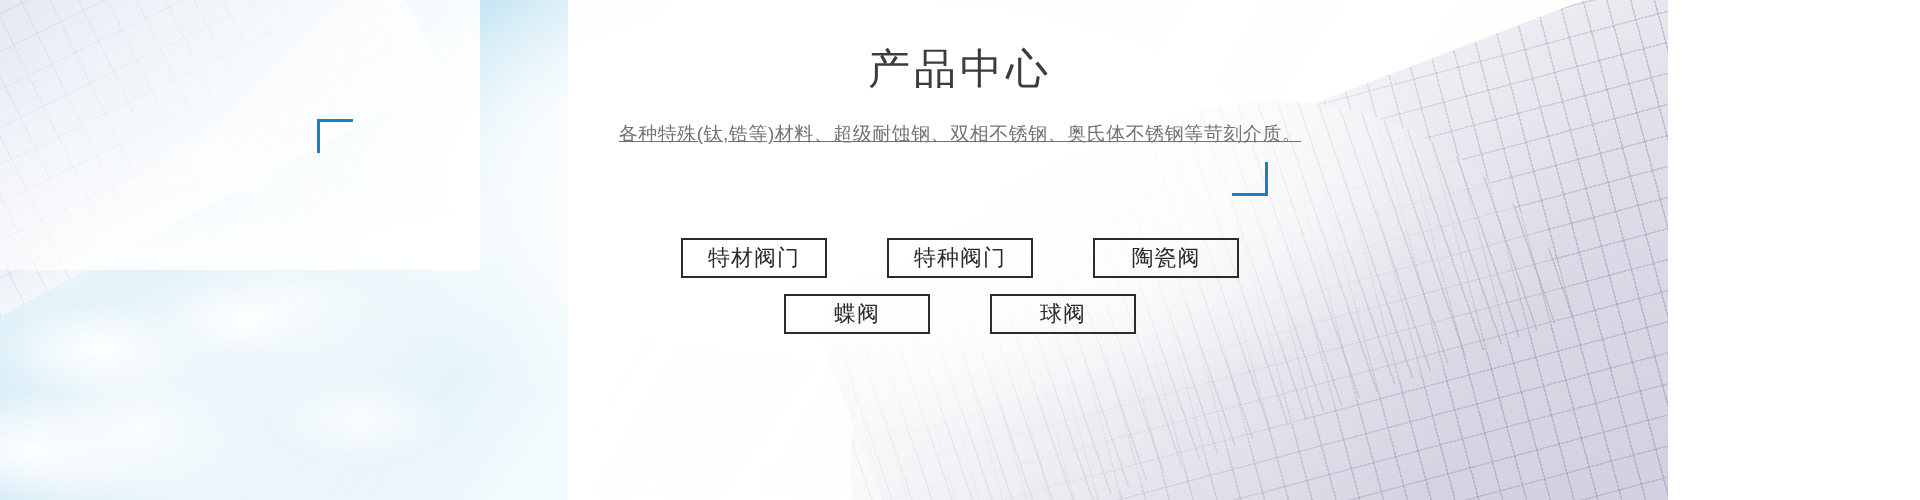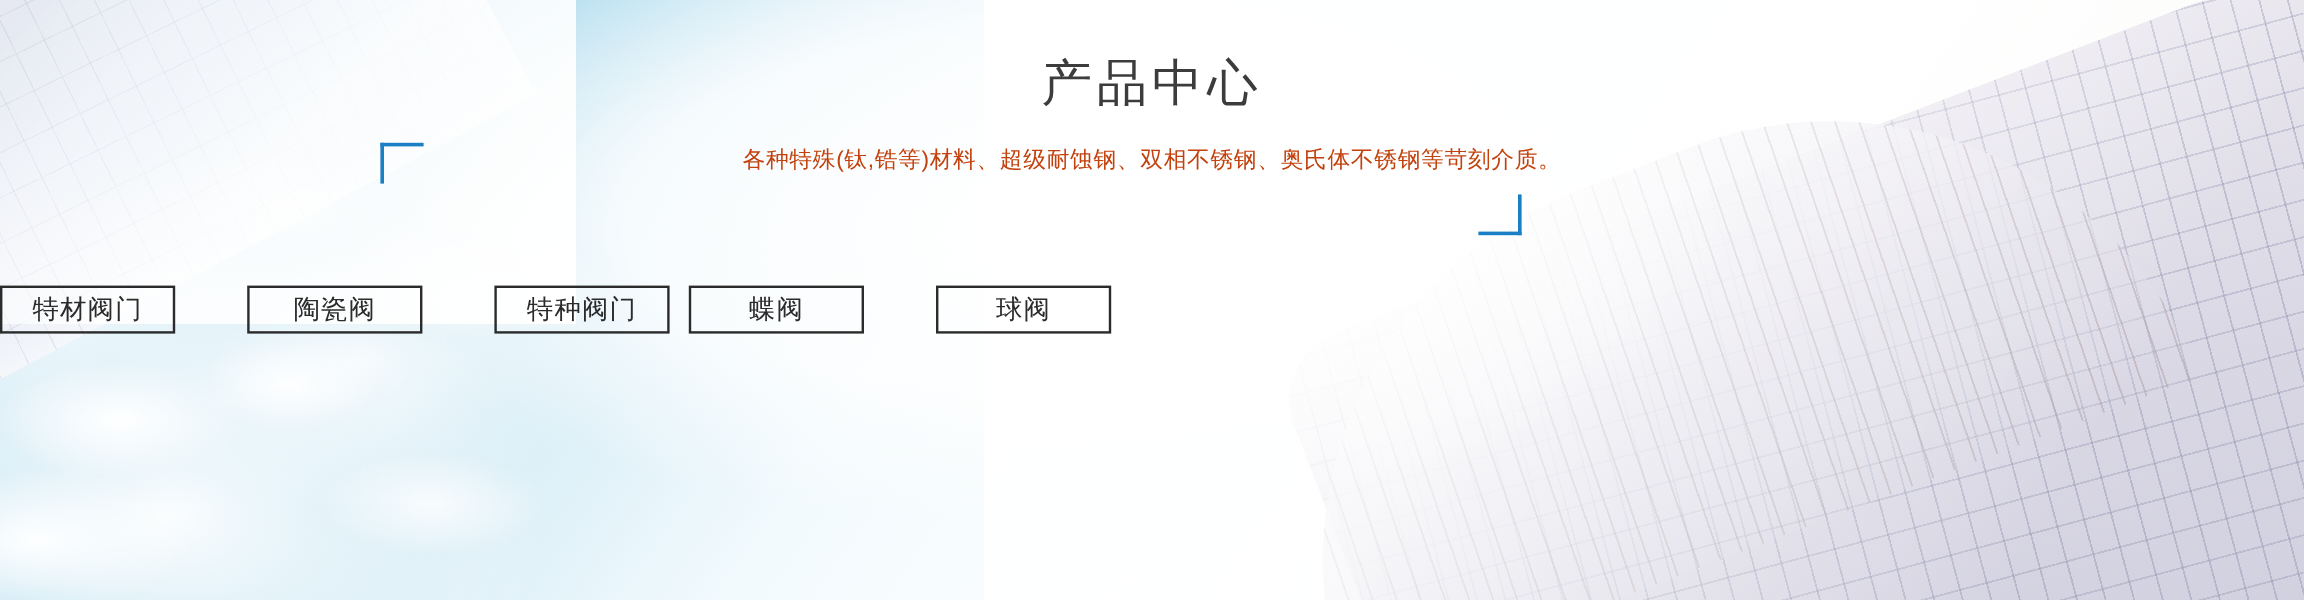--- a/index.html
+++ b/index.html
@@ -4,21 +4,21 @@
 <style>
   * { box-sizing: border-box; margin: 0; padding: 0; }
   html, body {
     width: 1920px; height: 500px;
     overflow: hidden;
     font-family: "Liberation Sans", "DejaVu Sans", sans-serif;
   }
 
   .banner {
     position: relative;
-    width: 1920px;
+    width: 1668px;
     height: 500px;
     background: #f7fbfd;
     overflow: hidden;
   }
 
   
   .bg-sky {
     position: absolute; inset: 0;
     background:
       radial-gradient(ellipse 520px 360px at 140px 430px, rgba(255,255,255,0.95) 0%, rgba(255,255,255,0.0) 62%),
@@ -160,23 +160,24 @@
   }
 
   .desc-block {
     position: absolute;
     left: 0; right: 0;
     top: 124px;
   }
   .desc-line {
     font-size: 19px;
     line-height: 1;
-    color: #c2410c;
+    color: #737373;
     letter-spacing: 0.5px;
     white-space: nowrap;
+    text-decoration: underline;
   }
   .desc-line.line1 { margin-bottom: 33px; }
 
   
   .bracket {
     position: absolute;
     width: 36px; height: 34px;
     z-index: 6;
   }
   .bracket-tl {
@@ -189,21 +190,21 @@
     border-bottom: 3px solid #1a7fc4;
     border-right: 3px solid #1a7fc4;
   }
 
   
   .cat-grid {
     position: absolute;
     left: 0; right: 0;
     top: 238px;
     display: flex;
-    flex-direction: row;
+    flex-direction: column;
     align-items: center;
     gap: 16px;
   }
   .cat-row {
     display: flex;
     justify-content: center;
     gap: 60px;
   }
   .cat-btn {
     width: 146px;
@@ -247,22 +248,22 @@
     <div class="bracket bracket-br"></div>
 
     <div class="desc-block">
       <p class="desc-line line1">各种特殊(钛,锆等)材料、超级耐蚀钢、双相不锈钢、奥氏体不锈钢等苛刻介质。</p>
     </div>
 
     <div class="cat-grid">
 
       <div class="cat-row">
         <button class="cat-btn">特材阀门</button>
+        <button class="cat-btn">特种阀门</button>
         <button class="cat-btn">陶瓷阀</button>
-        <button class="cat-btn">特种阀门</button>
       </div>
 
       <div class="cat-row">
         <button class="cat-btn">蝶阀</button>
         <button class="cat-btn">球阀</button>
       </div>
 
     </div>
   </div>
 </div>

